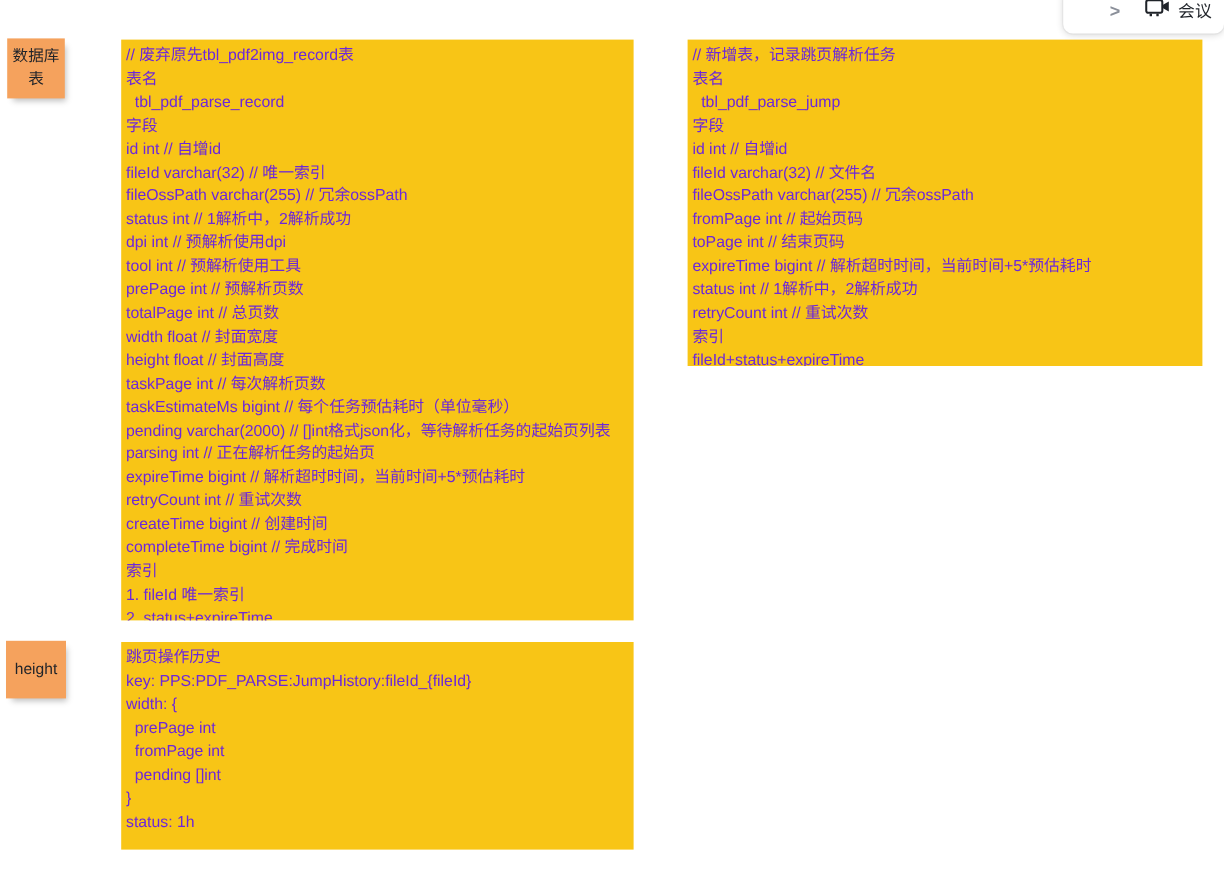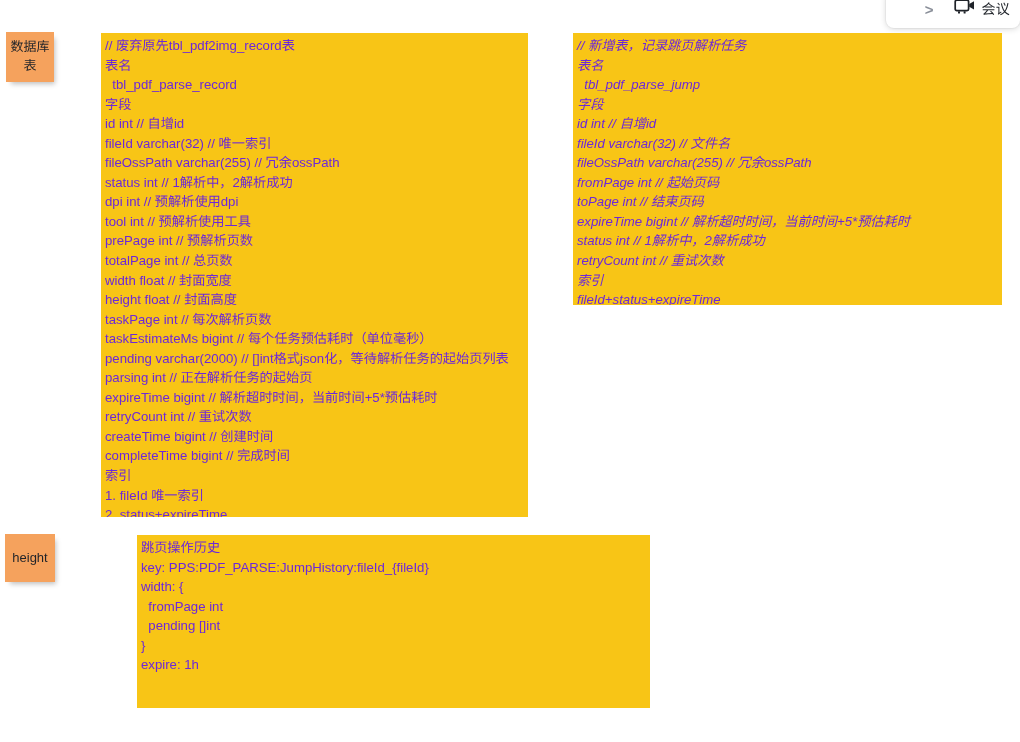--- a/index.html
+++ b/index.html
@@ -85,22 +85,22 @@
     color:#6d28d9;
     font-size:13.2px;
     line-height:19.55px;
     padding:3px 4px 4px 4px;
     white-space:pre;
     overflow:hidden;
   }
   .ynote .ln { display:block; white-space:pre; }
 
   #note-record { left:101px; top:33px;  width:427px; height:484px; }
-  #note-jump   { left:573px; top:33px;  width:429px; height:272px;font-style:italic; }
-  #note-redis  { left:101px; top:535px; width:513px; height:173px;margin-left:36px; }
+  #note-jump   { left:573px; top:33px;  width:429px; height:272px; }
+  #note-redis  { left:101px; top:535px; width:427px; height:173px; }
 </style>
 </head>
 <body>
 
 <div id="canvas">
 
   <div class="toolbar">
     <span class="tb-chevron">&gt;</span>
     <div class="tb-meeting">
       <span class="cam-icon">
@@ -121,15 +121,15 @@
   </div>
 
   <div class="sticky" id="sticky-redis">
     <span>height</span>
   </div>
 
   <div class="ynote" id="note-record"><span class="ln">// 废弃原先tbl_pdf2img_record表</span><span class="ln">表名</span><span class="ln">  tbl_pdf_parse_record</span><span class="ln">字段</span><span class="ln">id int // 自增id</span><span class="ln">fileId varchar(32) // 唯一索引</span><span class="ln">fileOssPath varchar(255) // 冗余ossPath</span><span class="ln">status int // 1解析中，2解析成功</span><span class="ln">dpi int // 预解析使用dpi</span><span class="ln">tool int // 预解析使用工具</span><span class="ln">prePage int // 预解析页数</span><span class="ln">totalPage int // 总页数</span><span class="ln">width float // 封面宽度</span><span class="ln">height float // 封面高度</span><span class="ln">taskPage int // 每次解析页数</span><span class="ln">taskEstimateMs bigint // 每个任务预估耗时（单位毫秒）</span><span class="ln">pending varchar(2000) // []int格式json化，等待解析任务的起始页列表</span><span class="ln">parsing int // 正在解析任务的起始页</span><span class="ln">expireTime bigint // 解析超时时间，当前时间+5*预估耗时</span><span class="ln">retryCount int // 重试次数</span><span class="ln">createTime bigint // 创建时间</span><span class="ln">completeTime bigint // 完成时间</span><span class="ln">索引</span><span class="ln">1. fileId 唯一索引</span><span class="ln">2. status+expireTime</span></div>
 
   <div class="ynote" id="note-jump"><span class="ln">// 新增表，记录跳页解析任务</span><span class="ln">表名</span><span class="ln">  tbl_pdf_parse_jump</span><span class="ln">字段</span><span class="ln">id int // 自增id</span><span class="ln">fileId varchar(32) // 文件名</span><span class="ln">fileOssPath varchar(255) // 冗余ossPath</span><span class="ln">fromPage int // 起始页码</span><span class="ln">toPage int // 结束页码</span><span class="ln">expireTime bigint // 解析超时时间，当前时间+5*预估耗时</span><span class="ln">status int // 1解析中，2解析成功</span><span class="ln">retryCount int // 重试次数</span><span class="ln">索引</span><span class="ln">fileId+status+expireTime</span></div>
 
-  <div class="ynote" id="note-redis"><span class="ln">跳页操作历史</span><span class="ln">key: PPS:PDF_PARSE:JumpHistory:fileId_{fileId}</span><span class="ln">width: {</span><span class="ln">  fromPage int</span><span class="ln">  pending []int</span><span class="ln">}</span><span class="ln">expire: 1h</span></div>
+  <div class="ynote" id="note-redis"><span class="ln">跳页操作历史</span><span class="ln">key: PPS:PDF_PARSE:JumpHistory:fileId_{fileId}</span><span class="ln">width: {</span><span class="ln">  prePage int</span><span class="ln">  fromPage int</span><span class="ln">  pending []int</span><span class="ln">}</span><span class="ln">status: 1h</span></div>
 
 </div>
 
 </body></html>

